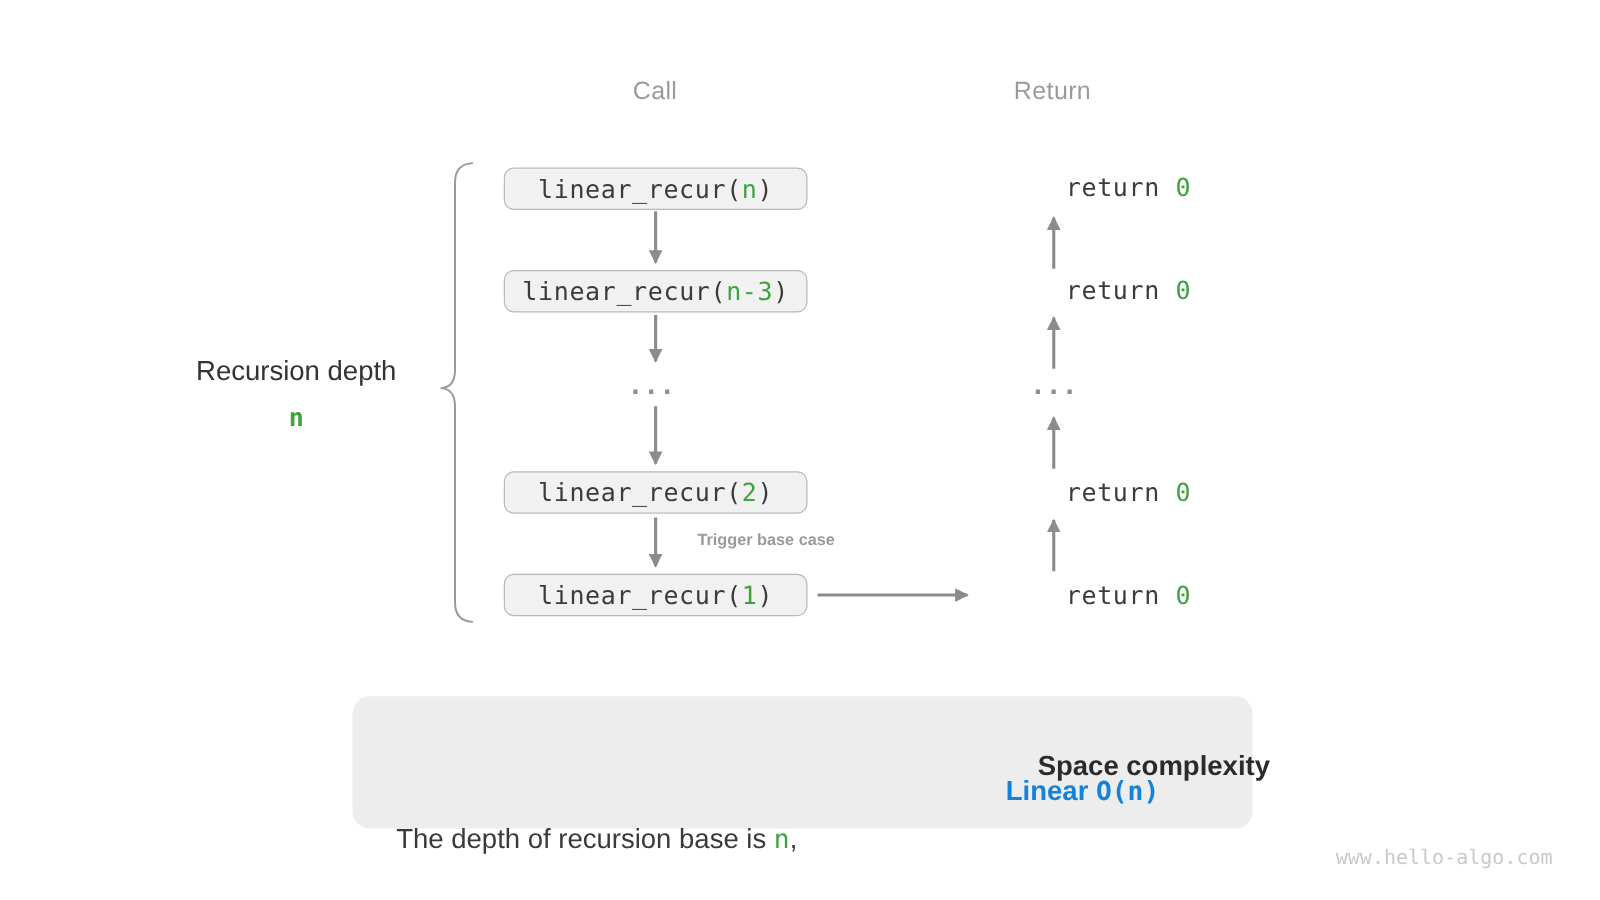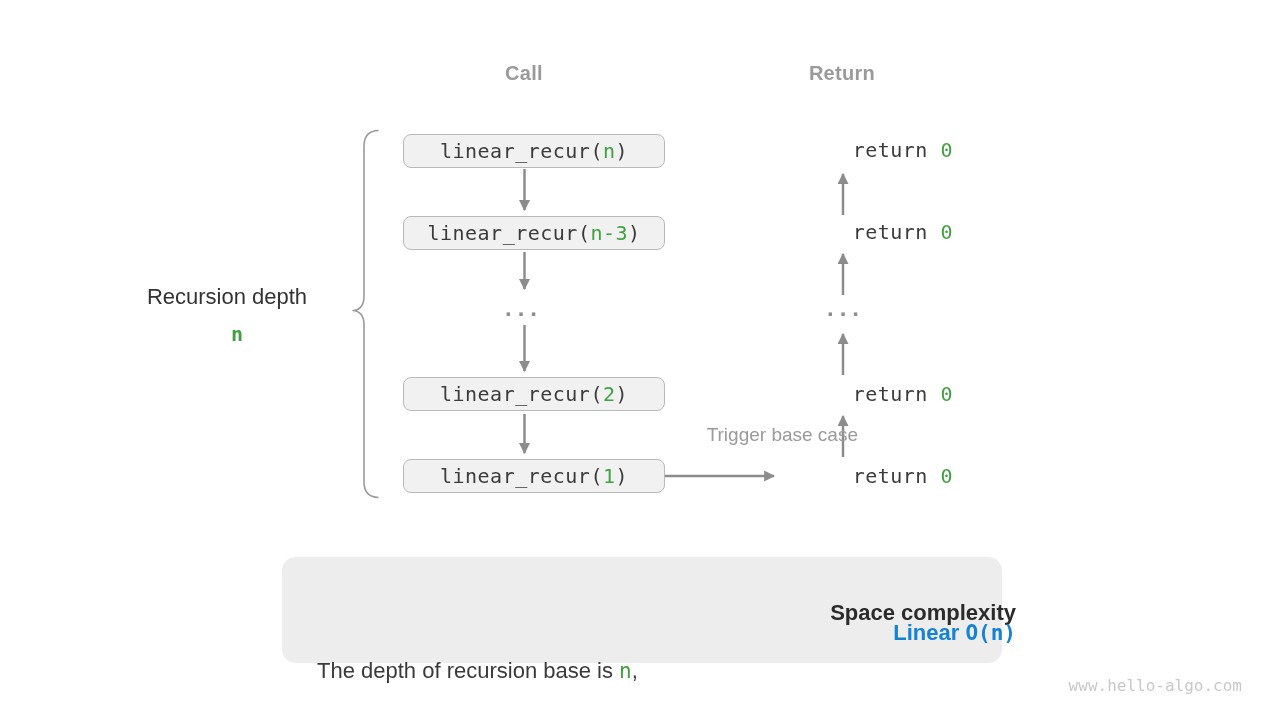--- a/index.html
+++ b/index.html
@@ -4,60 +4,60 @@
 <style>
   :root{
     --green:#3fa23f; --blue:#1482d6; --gray-label:#9a9a9a; --dark-text:#3a3a3a;
     --arrow:#8c8c8c; --box-fill:#f1f1f1; --box-border:#b9b9b9; --panel-fill:#ededed;
     --watermark:#c9c9c9;
   }
   *{margin:0;padding:0;box-sizing:border-box;}
   html,body{width:1280px;height:720px;background:#ffffff;overflow:hidden;}
   body{position:relative;font-family:"Liberation Sans",sans-serif;}
   .abs{position:absolute;}
-  .col-header{width:200px;text-align:center;font-size:20px;font-weight:bold;color:var(--gray-label);letter-spacing:.3px;}
+  .col-header{width:200px;text-align:center;font-size:20px;font-weight:normal;color:var(--gray-label);letter-spacing:.3px;}
   .code{font-family:"DejaVu Sans Mono","Liberation Mono",monospace;}
   .call-box{
-    left:403px;width:262px;height:34px;
+    left:403px;width:243px;height:34px;
     background:var(--box-fill);border:1.5px solid var(--box-border);border-radius:8px;
     display:flex;align-items:center;justify-content:center;
     font-family:"DejaVu Sans Mono","Liberation Mono",monospace;
     font-size:20px;color:#3b3b3b;letter-spacing:.5px;white-space:pre;
   }
   .green{color:var(--green);}
   .return-item{
     width:220px;text-align:right;
     font-family:"DejaVu Sans Mono","Liberation Mono",monospace;
     font-size:20px;color:#3b3b3b;letter-spacing:.5px;white-space:pre;
   }
   .ellipsis{
     width:120px;text-align:center;font-weight:bold;font-size:24px;
     color:#8f8f8f;letter-spacing:6px;line-height:10px;
   }
   .side-label{width:260px;text-align:center;font-size:22px;color:#333333;}
   .side-label-n{width:260px;text-align:center;font-family:"DejaVu Sans Mono","Liberation Mono",monospace;font-weight:bold;font-size:20px;color:var(--green);}
-  .trigger{width:300px;text-align:right;font-size:19px;font-weight:normal;color:var(--gray-label);}
+  .trigger{width:300px;text-align:left;font-size:13px;font-weight:bold;color:var(--gray-label);}
   .panel{left:282px;top:557px;width:720px;height:106px;background:var(--panel-fill);border-radius:14px;}
   .panel-text{left:317px;top:573px;font-size:22px;color:var(--dark-text);line-height:39px;white-space:pre;}
   .panel-text .code{font-size:21px;}
   .result-title{left:716px;top:580px;width:300px;text-align:right;font-size:22px;font-weight:bold;color:#2b2b2b;margin-top:20px;}
-  .result-value{left:716px;top:620px;width:300px;text-align:right;font-size:22px;font-weight:bold;color:var(--blue);white-space:pre;}
+  .result-value{left:716px;top:620px;width:300px;text-align:center;font-size:22px;font-weight:bold;color:var(--blue);white-space:pre;}
   .result-value .code{font-size:21px;font-weight:bold;}
   .watermark{right:38px;top:676px;font-family:"DejaVu Sans Mono","Liberation Mono",monospace;font-size:16px;color:var(--watermark);}
   svg.overlay{position:absolute;left:0;top:0;width:1280px;height:720px;pointer-events:none;}
   svg .shaft{stroke:var(--arrow);stroke-width:2.5;}
   svg .brace{stroke:#9a9a9a;stroke-width:1.6;fill:none;}
 </style>
 </head>
 <body>
 
 <div class="abs col-header" style="left:424px;top:62px;">Call</div>
 <div class="abs col-header" style="left:742px;top:62px;">Return</div>
 
-<div class="abs side-label" style="left:97px;top:284px;">Recursion depth</div>
+<div class="abs side-label" style="left:107px;top:284px;">Recursion depth</div>
 <div class="abs side-label-n" style="left:107px;top:322px;">n</div>
 
 <svg class="overlay">
   <defs>
     <marker id="ah" viewBox="0 0 10 10" refX="9" refY="5" markerWidth="11" markerHeight="11" orient="auto-start-reverse" markerUnits="userSpaceOnUse">
       <path d="M0 0 L10 5 L0 10 Z" fill="#8c8c8c"></path>
     </marker>
   </defs>
   <path class="brace" d="M378.5 130.5 Q364 131 364 146 L364 296 Q364 310 352.5 310.5 Q364 311 364 325 L364 482 Q364 497 378.5 497.5"></path>
   <line class="shaft" x1="524.5" y1="169" x2="524.5" y2="210" marker-end="url(#ah)"></line>

